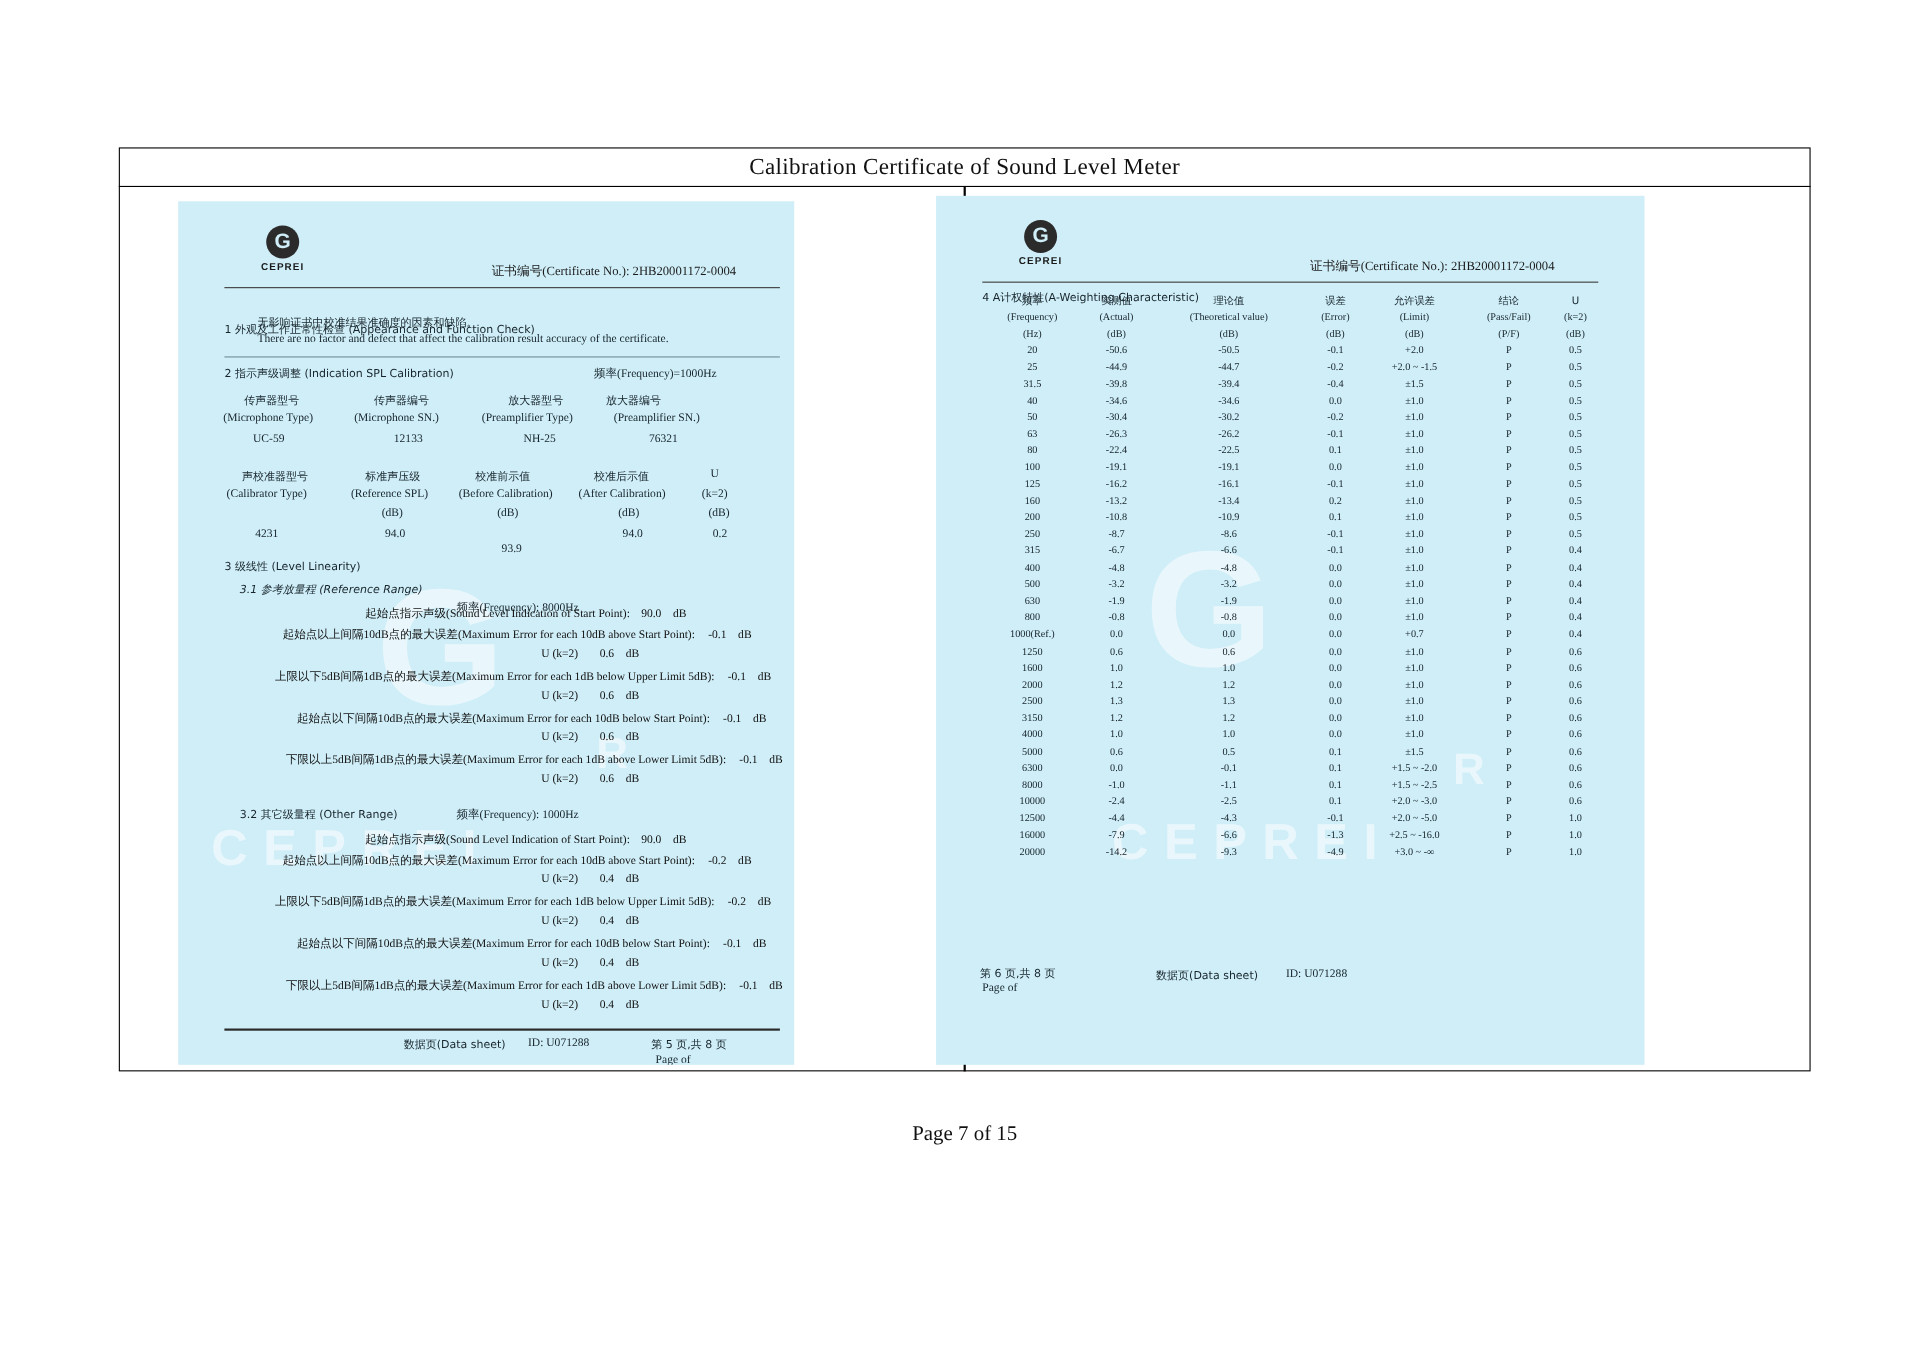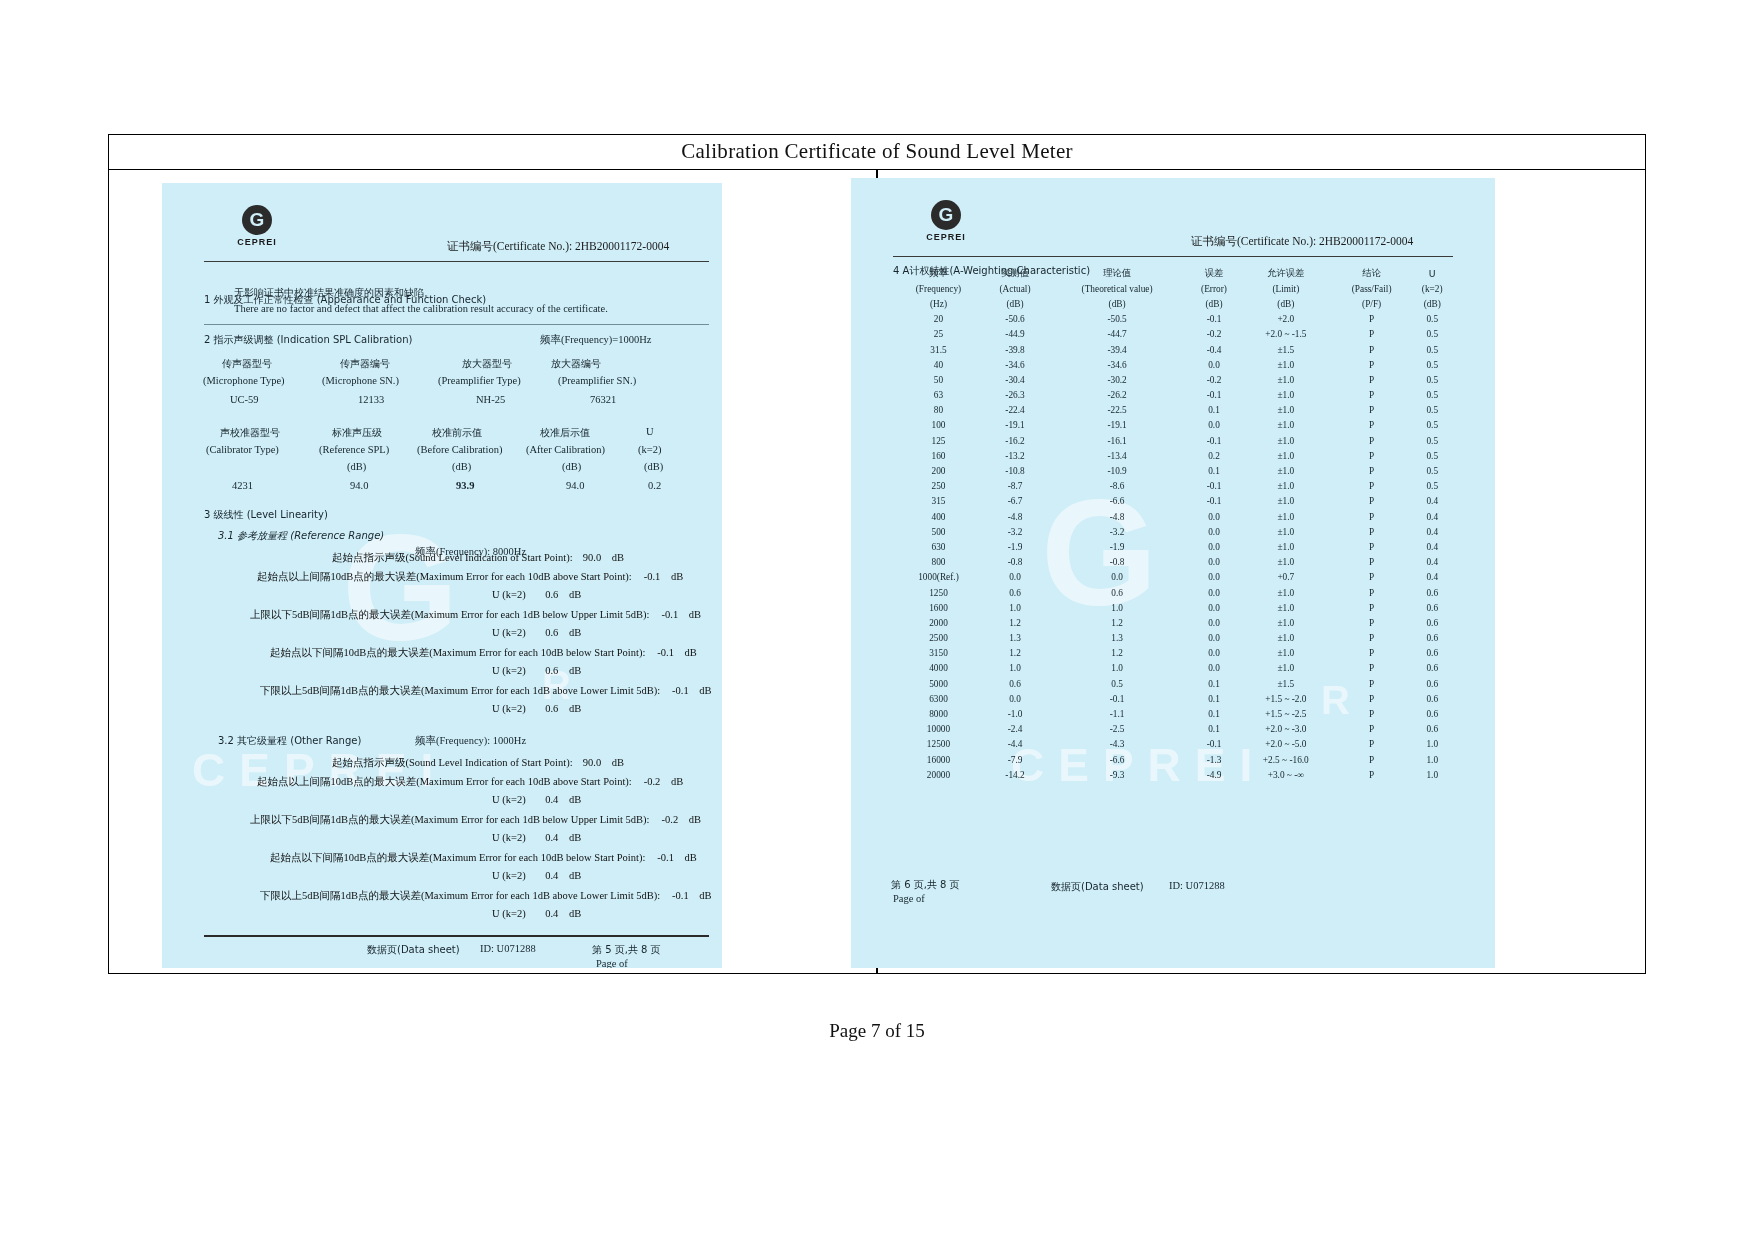--- a/index.html
+++ b/index.html
@@ -226,21 +226,21 @@
     <div class="t" style="left:364px; top:261px;">(After Calibration)</div>
     <div class="t" style="left:476px; top:261px;">(k=2)</div>
 
     <div class="t" style="left:185px; top:278px;">(dB)</div>
     <div class="t" style="left:290px; top:278px;">(dB)</div>
     <div class="t" style="left:400px; top:278px;">(dB)</div>
     <div class="t" style="left:482px; top:278px;">(dB)</div>
 
     <div class="t" style="left:70px; top:297px;">4231</div>
     <div class="t" style="left:188px; top:297px;">94.0</div>
-    <div class="t" style="left:294px; top:297px;font-weight:bold;">93.9</div>
+    <div class="t" style="left:294px; top:311px;">93.9</div>
     <div class="t" style="left:404px; top:297px;">94.0</div>
     <div class="t" style="left:486px; top:297px;">0.2</div>
 
     <div class="t cn" style="left:42px; top:325px;">3 级线性 (Level Linearity)</div>
 
     <div class="t cn" style="left:56px; top:346px;font-style:italic;">3.1 参考放量程 (Reference Range)</div>
     <div class="t" style="left:253px; top:362px;">频率(Frequency): 8000Hz</div>
 
     <div class="line-row" style="left:170px; top:368px;">
       <span>起始点指示声级(Sound Level Indication of Start Point):</span>

